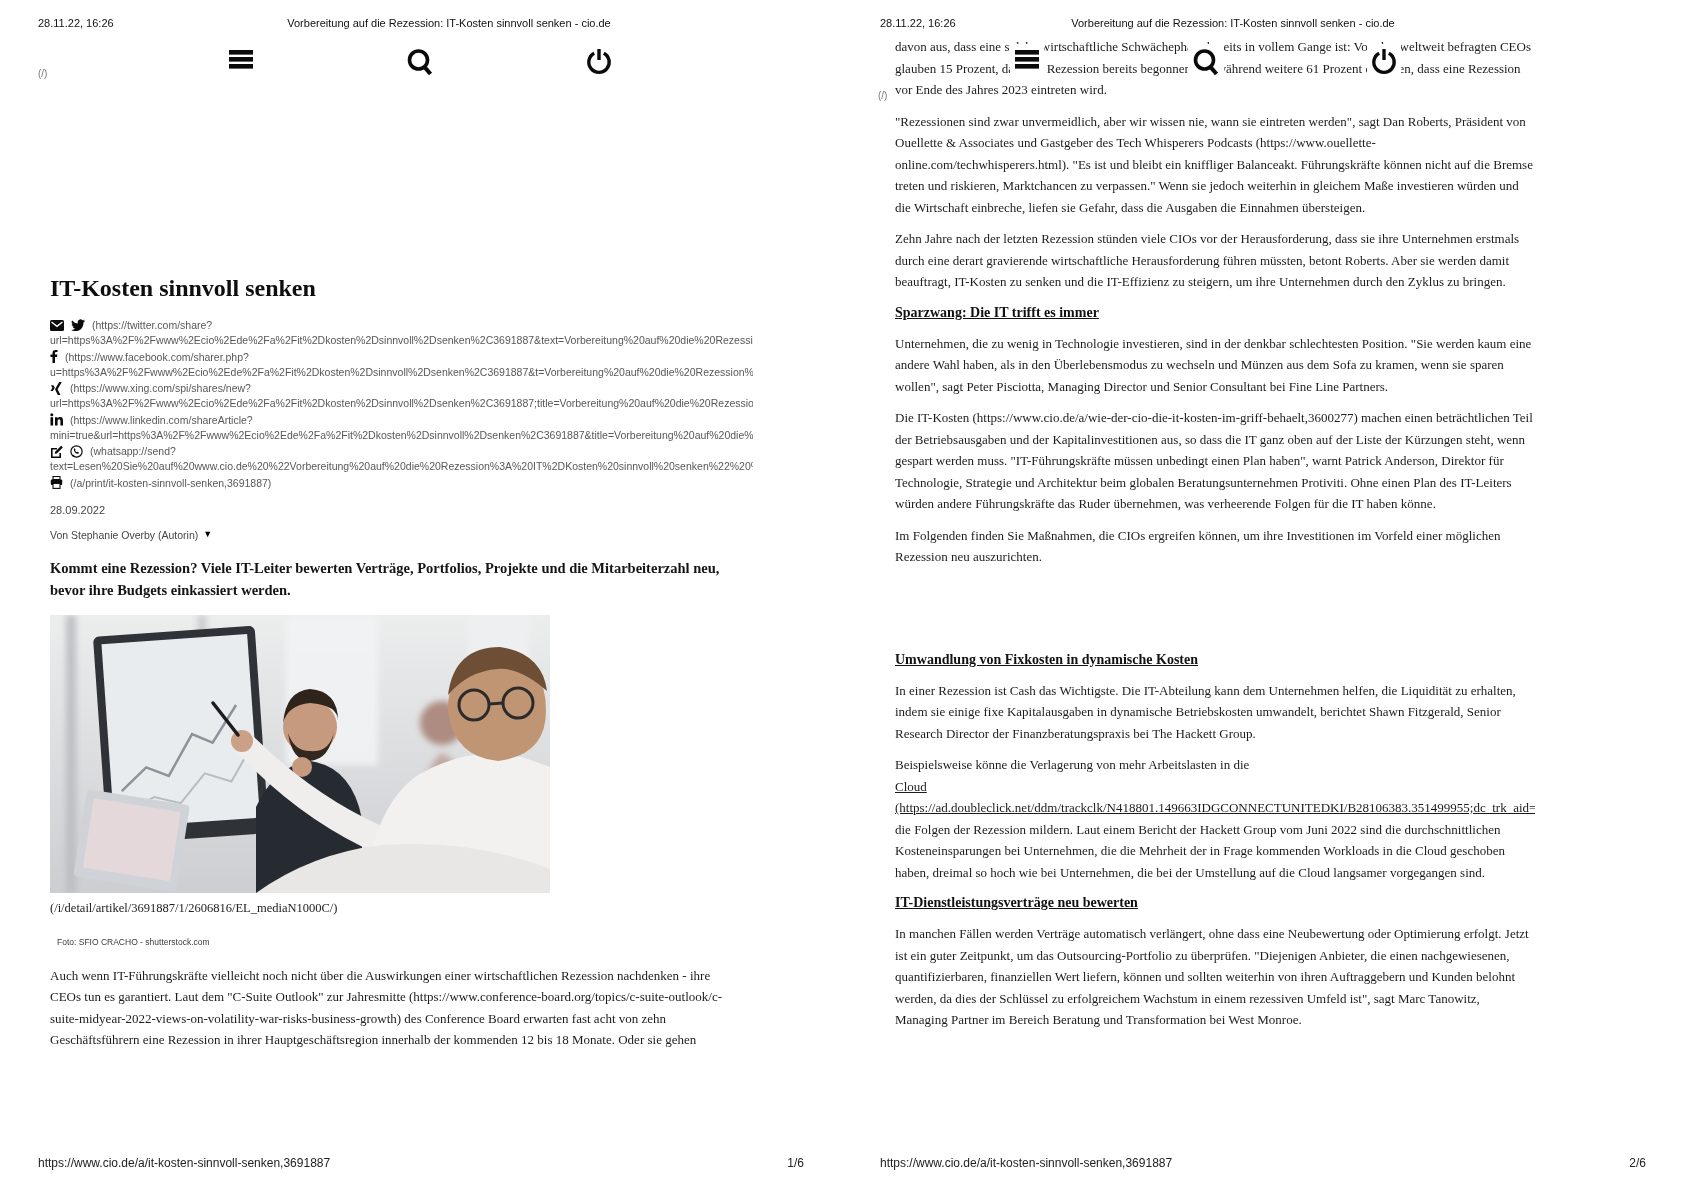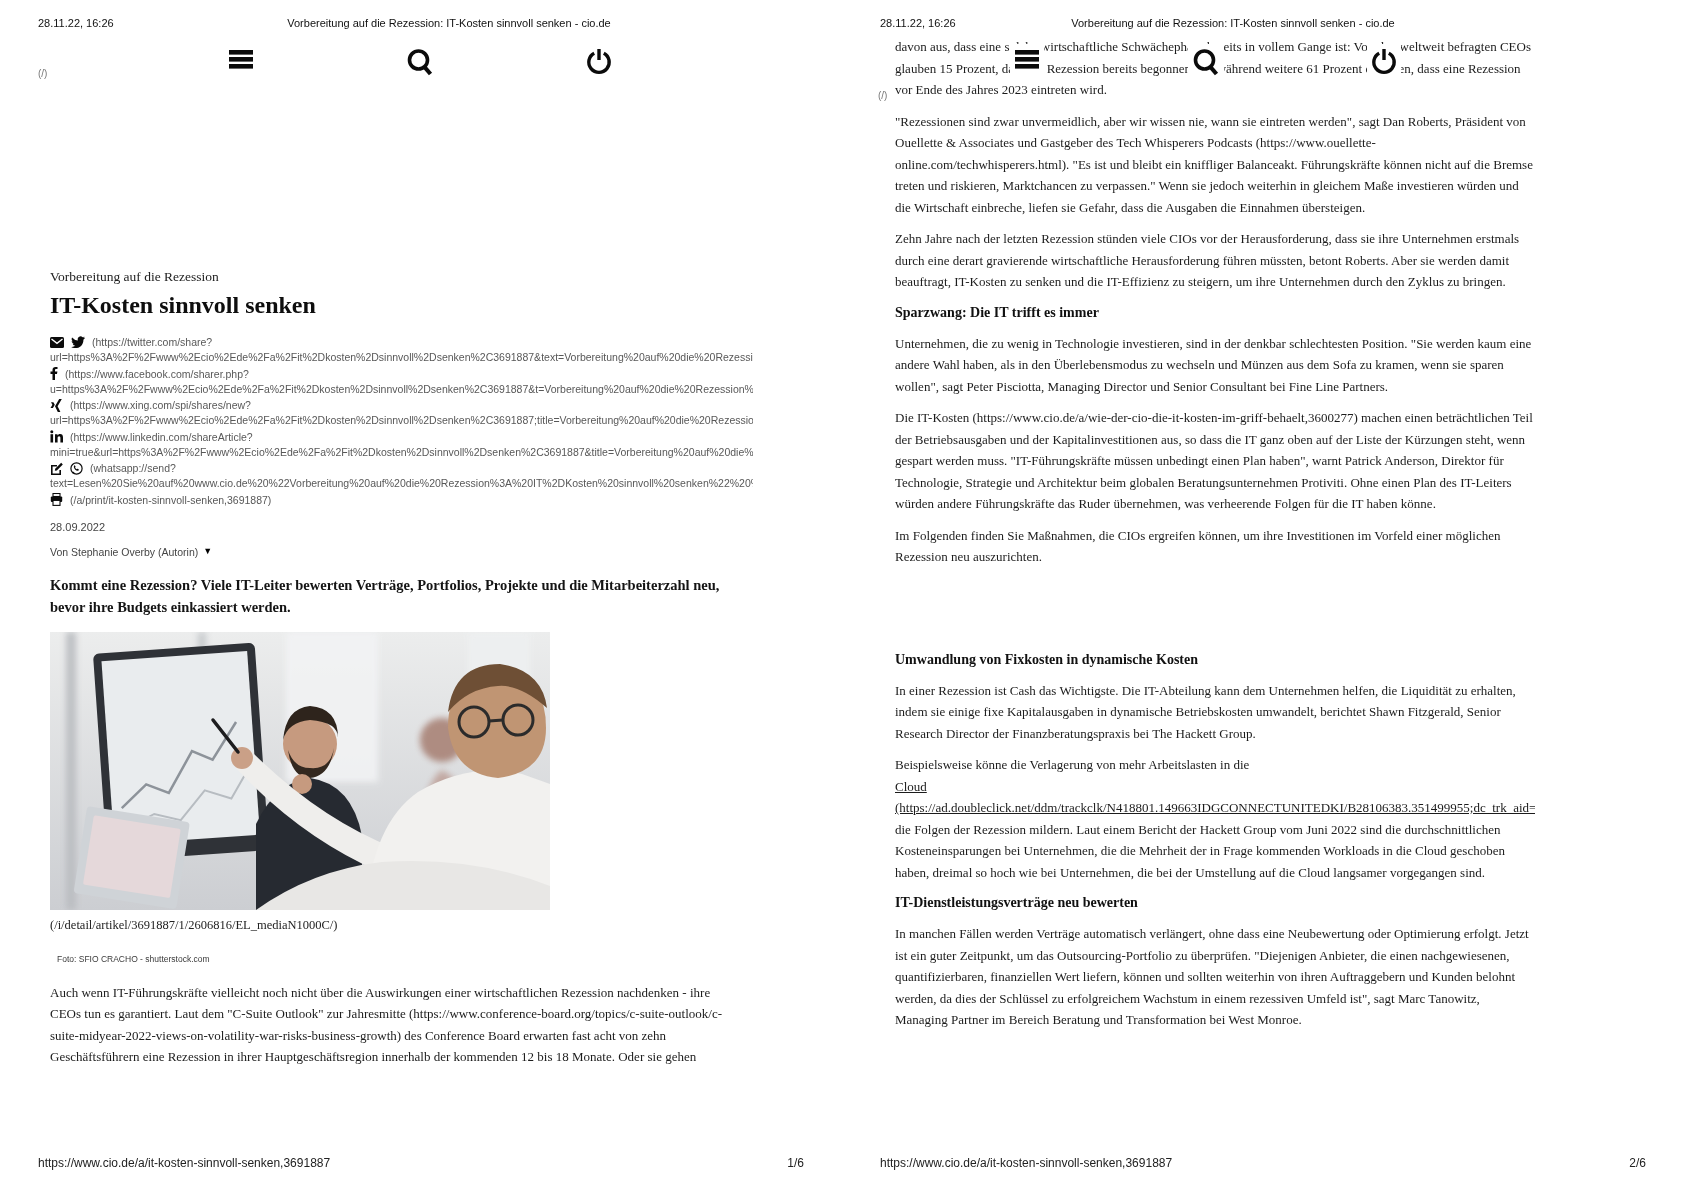--- a/index.html
+++ b/index.html
@@ -38,21 +38,21 @@
   .intro{margin-top:16px;font-size:14.5px;line-height:22px;font-weight:bold;color:#141414;width:690px;}
   .photo-wrap{margin-top:14px;width:500px;height:278px;line-height:0;}
   .detail-link{margin-top:7px;font-size:12.5px;line-height:17px;color:#222;}
   .caption{margin-top:9px;margin-left:7px;font:12px/20px "Liberation Sans",sans-serif;color:#2b2b2b;width:680px;}
   .credit{margin-top:20px;margin-left:7px;font:8.5px "Liberation Sans",sans-serif;color:#3a3a3a;}
   .body-p{margin:18px 0 0 0;font-size:13px;line-height:21.5px;color:#1c1c1c;width:690px;}
 
   
   .article2{position:absolute;left:53px;top:36px;width:640px;}
   .article2 p{margin:0 0 10px 0;font-size:13px;line-height:21.5px;color:#1c1c1c;}
-  .h2{font-size:14px;line-height:20px;font-weight:bold;color:#111;margin:2px 0 10px 0;}
+  .h2{font-size:14px;line-height:20px;font-weight:bold;color:#111;margin:2px 0 10px 0;text-decoration:underline;}
   .gap-ad{height:70px;}
   .u{text-decoration:underline;cursor:pointer;}
   .clip-inline{display:inline-block;max-width:640px;white-space:nowrap;overflow:hidden;vertical-align:bottom;}
   svg{display:block;}
 </style>
 </head>
 <body>
 
 <div class="canvas">
 
@@ -75,21 +75,20 @@
     </span>
     <span class="nav-icon i-power">
       <svg width="28" height="28" viewBox="0 0 28 28">
           <path d="M9.2 6.2 A10.2 10.2 0 1 0 18.8 6.2" fill="none" stroke="#0b0b0b" stroke-width="3.4"></path>
           <line x1="14" y1="2" x2="14" y2="13" stroke="#0b0b0b" stroke-width="3.4"></line>
         </svg>
     </span>
     <div class="root-link">(/)</div>
 
     <div class="article">
-      <div class="kicker">Vorbereitung auf die Rezession</div>
       <div class="headline">IT-Kosten sinnvoll senken</div>
 
       <div class="share">
         <div class="share-row">
           <span class="sicon">
             <svg width="14" height="11" viewBox="0 0 14 11">
                 <rect width="14" height="11" rx="1.5" fill="#0b0b0b"></rect>
                 <polyline points="1.5,2 7,6.4 12.5,2" fill="none" stroke="#fff" stroke-width="1.4"></polyline>
               </svg>
           </span>

